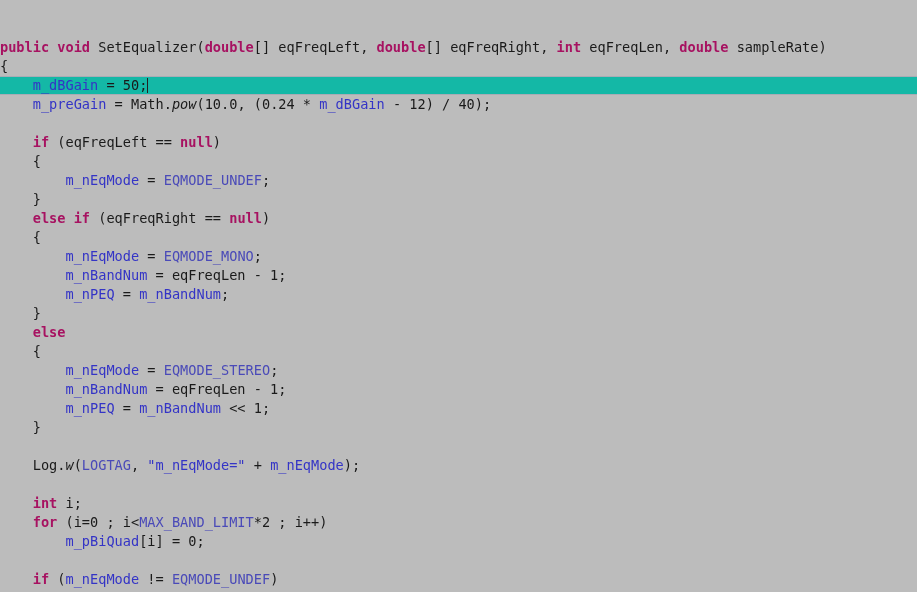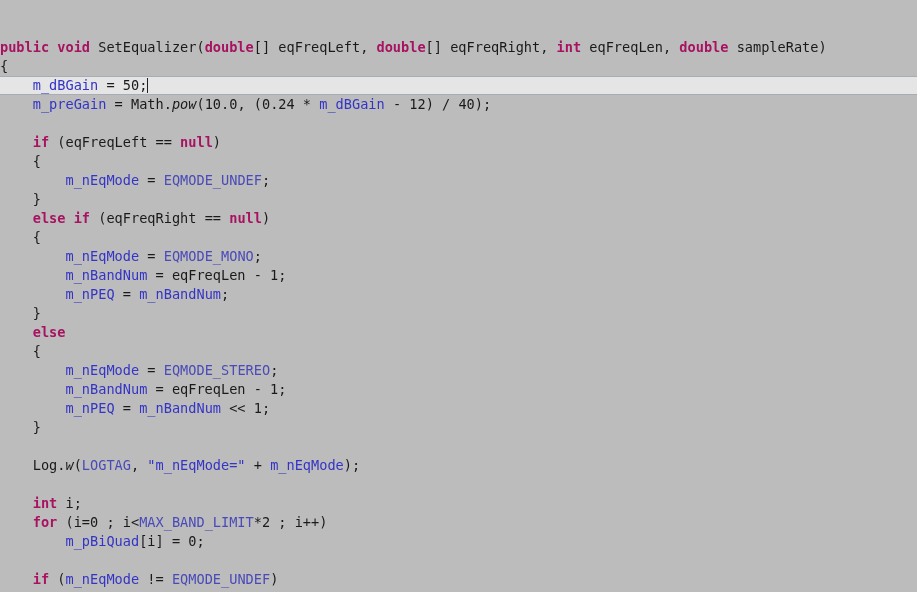--- a/index.html
+++ b/index.html
@@ -29,21 +29,21 @@
     position: relative;
     height: 19px;
     line-height: 19px;
     padding: 0 0 0 0;
     white-space: pre;
     color: #1a1a1a;
     letter-spacing: 0px;
   }
 
   .code-line.current {
-    background: #e5e5e5;
+    background: #14b8a6;
     box-shadow: inset 0 1px 0 #a8acb5, inset 0 -1px 0 #a8acb5;
   }
 
   
   .kw       { color: #a71261; font-weight: bold; }
   .field    { color: #3434c6; }
   .str      { color: #3434c6; }
   .stat     { color: #4a4ab8; }
   .meth     { color: #1a1a1a; font-style: italic; margin-top: 19px; }
   .plain    { color: #1a1a1a; }

